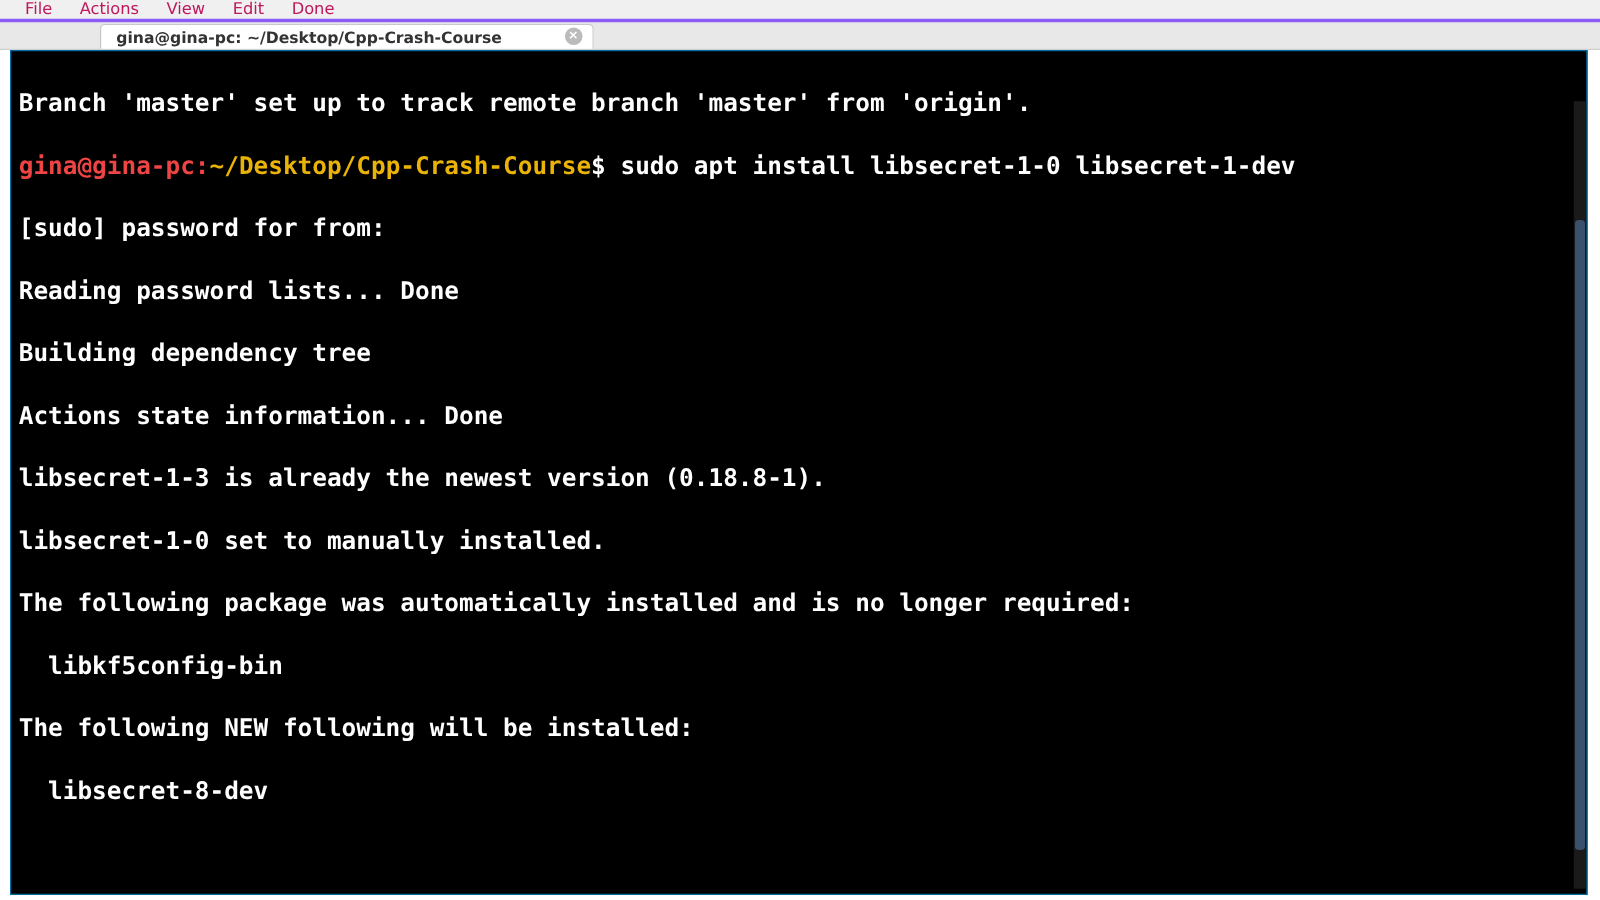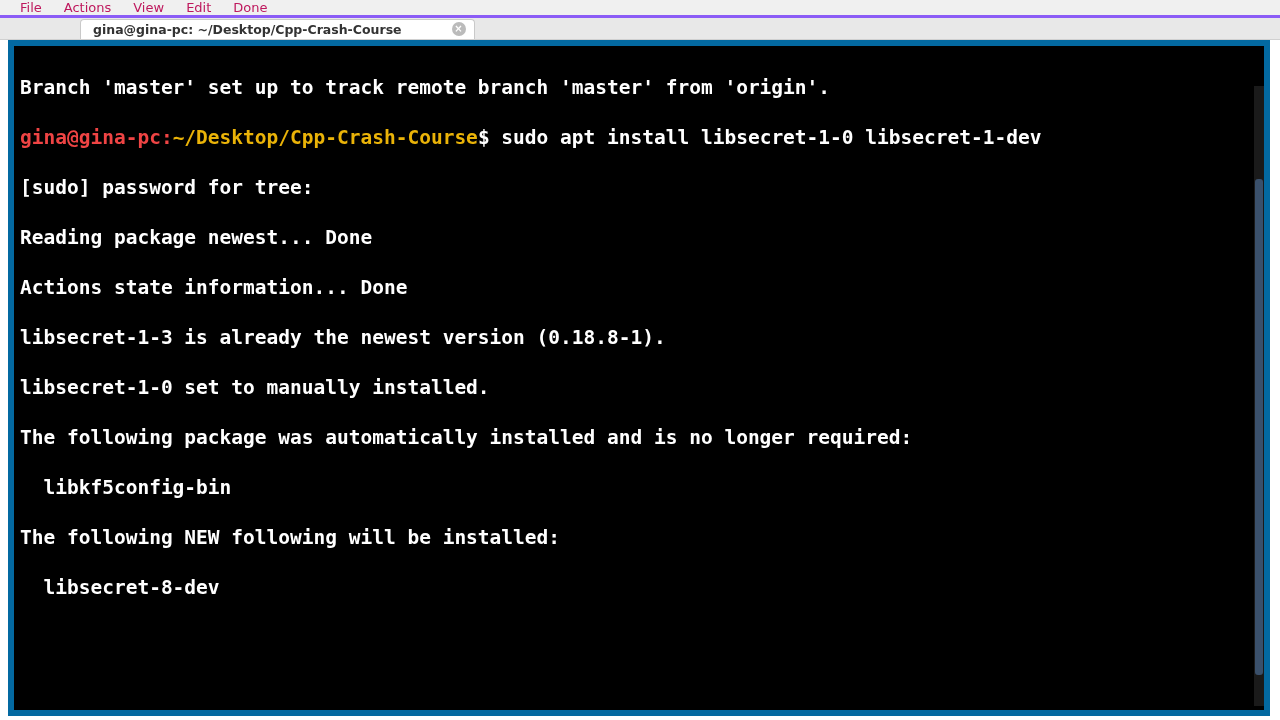--- a/index.html
+++ b/index.html
@@ -60,21 +60,21 @@
     line-height: 1;
     cursor: pointer;
   }
   .terminal-wrap {
     position: absolute;
     left: 8px;
     top: 40px;
     width: 1262px;
     height: 676px;
     background: #000000;
-    border: 6px solid #0369a1;
+    border: 1px solid #0369a1;
     padding: 4px 6px;
   }
   .terminal {
     width: 100%;
     height: 100%;
     font-size: 19.5px;
     line-height: 25px;
     font-weight: bold;
     color: #ffffff;
     white-space: pre;
@@ -117,22 +117,23 @@
   <div class="tab">
     <span>gina@gina-pc: ~/Desktop/Cpp-Crash-Course</span>
     <span class="tab-close">×</span>
   </div>
 </div>
 
 <div class="terminal-wrap">
   <div class="terminal">
 <span class="line">Branch 'master' set up to track remote branch 'master' from 'origin'.</span>
 <span class="line"><span class="prompt-user">gina@gina-pc:</span><span class="prompt-path">~/Desktop/Cpp-Crash-Course</span><span>$</span><span> sudo apt install libsecret-1-0 libsecret-1-dev</span></span>
-<span class="line">[sudo] password for tree:</span>
-<span class="line">Reading package newest... Done</span>
+<span class="line">[sudo] password for from:</span>
+<span class="line">Reading password lists... Done</span>
+<span class="line">Building dependency tree</span>
 <span class="line">Actions state information... Done</span>
 <span class="line">libsecret-1-3 is already the newest version (0.18.8-1).</span>
 <span class="line">libsecret-1-0 set to manually installed.</span>
 <span class="line">The following package was automatically installed and is no longer required:</span>
 <span class="line">  libkf5config-bin</span>
 <span class="line">The following NEW following will be installed:</span>
 <span class="line">  libsecret-8-dev</span>
 
 
 

